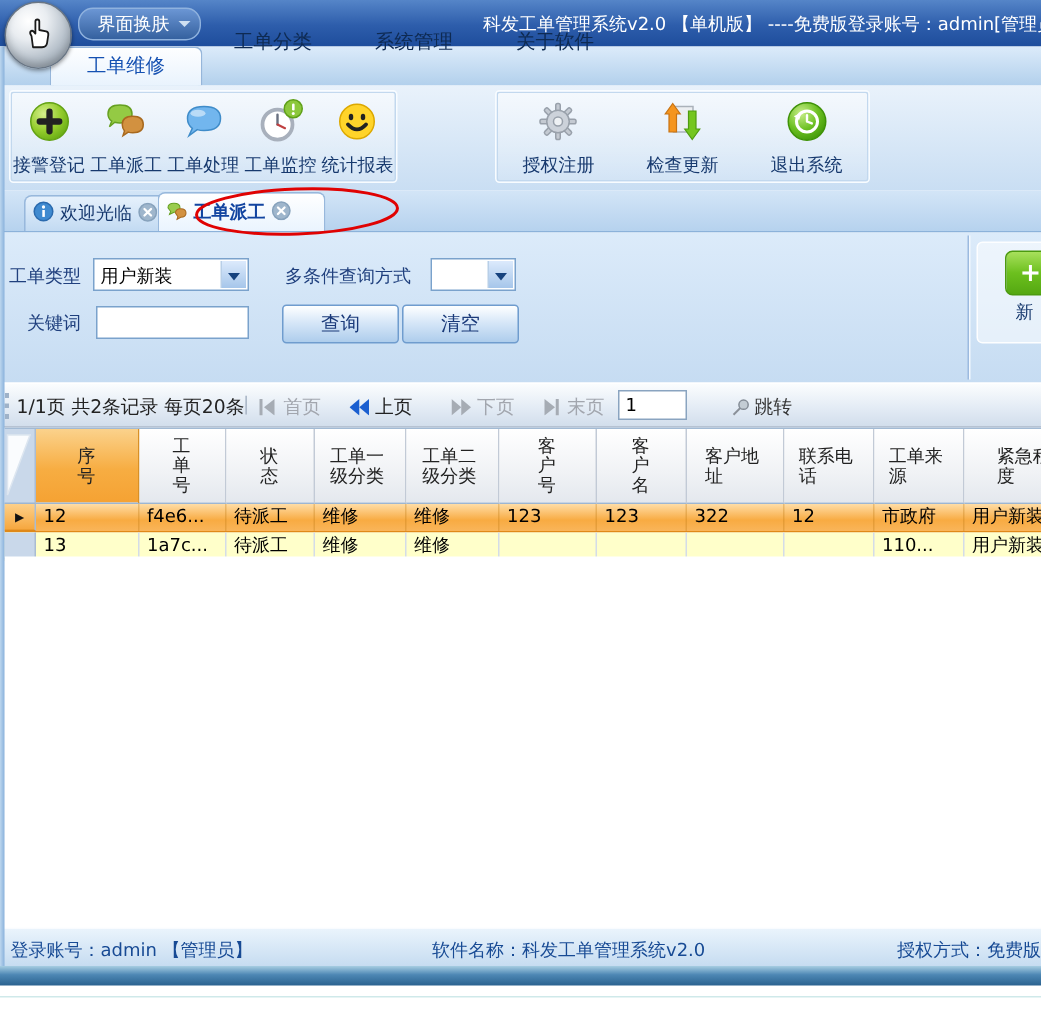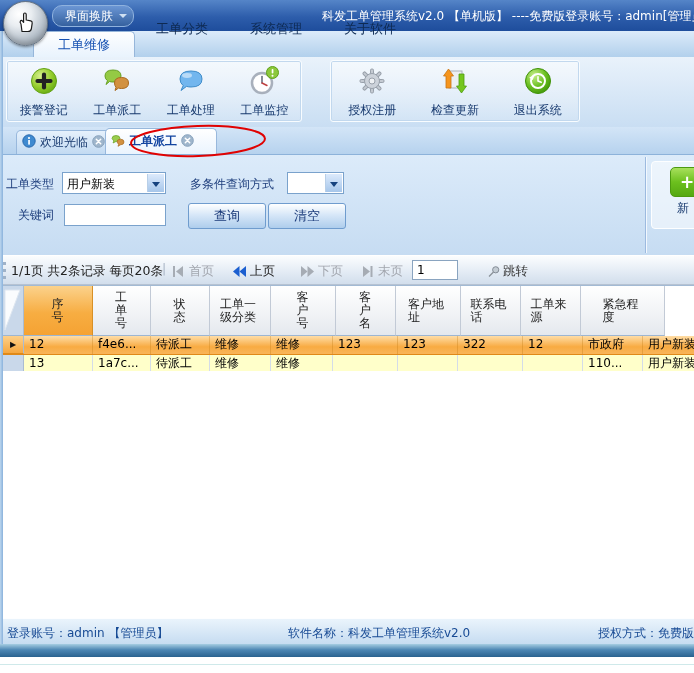--- a/index.html
+++ b/index.html
@@ -26,21 +26,21 @@
   .rtab{font-size:13px;color:#0e2a52;padding:16px 21px;line-height:25px;white-space:nowrap;}
   .rtab.active{background:linear-gradient(180deg,#fdfeff,#e9f3fd);border:1px solid #96b6da;border-bottom:none;
     border-radius:5px 5px 0 0;color:#1551b2;padding:0 24px;}
 
   
   .toolbar{position:absolute;left:0;top:57px;width:100%;height:70px;
     background:linear-gradient(180deg,#e9f2fb,#c9def3);}
   .tgroup{position:absolute;top:3px;height:62px;border:1px solid #f8fcff;border-radius:3px;
     background:linear-gradient(180deg,rgba(255,255,255,.55),rgba(255,255,255,.12));
     box-shadow:0 0 0 1px #c2d8ee inset;display:flex;box-sizing:border-box;}
-  .tg1{left:6px;width:296px;text-align:right;}
+  .tg1{left:6px;width:259px;text-align:right;}
   .tg2{left:330px;width:250px;text-align:center;}
   .tbtn{flex:1;display:flex;flex-direction:column;align-items:center;padding-top:5px;gap:2px;cursor:default;}
   .tbtn .lbl{font-size:12px;color:#17396e;white-space:nowrap;}
 
   
   .doctabs{position:absolute;left:0;top:127px;width:100%;height:28px;
     background:linear-gradient(180deg,#d3e5f7,#b6d2ee);border-bottom:1px solid #8cb2da;box-sizing:border-box;}
   .dtab{position:absolute;bottom:0;height:24px;border:1px solid #98b8dc;border-bottom:none;
     border-radius:5px 5px 0 0;display:flex;align-items:center;gap:4px;padding:0 5px;box-sizing:border-box;
     font-size:12px;color:#16386e;background:linear-gradient(180deg,#e6f1fc,#c2daf2);}
@@ -203,20 +203,31 @@
             <path d="M13 17 L13 10.5" stroke="#687080" stroke-width="1.6" stroke-linecap="round"></path>
             <path d="M13 17 L18 19.5" stroke="#c04040" stroke-width="1.4" stroke-linecap="round"></path>
             <circle cx="23.5" cy="6.5" r="6" fill="#8cc83c" stroke="#5fa018"></circle>
             <rect x="22.7" y="3" width="1.7" height="4.6" rx=".8" fill="#fff"></rect>
             <circle cx="23.5" cy="9.7" r="1" fill="#fff"></circle>
           </svg>
         </span>
         <span class="lbl">工单监控</span>
       </div>
 
+      <div class="tbtn">
+        <span>
+          <svg width="30" height="30" viewBox="0 0 30 30">
+            <circle cx="15" cy="15" r="11.5" fill="#ffd42a" stroke="#dca800"></circle>
+            <ellipse cx="11" cy="12" rx="1.5" ry="2.2" fill="#222"></ellipse>
+            <ellipse cx="19" cy="12" rx="1.5" ry="2.2" fill="#222"></ellipse>
+            <path d="M9 17 q6 6.5 12 0" fill="none" stroke="#222" stroke-width="2.6" stroke-linecap="round"></path>
+          </svg>
+        </span>
+        <span class="lbl">统计报表</span>
+      </div>
     </div>
 
     <div class="tgroup tg2">
 
       <div class="tbtn">
         <span>
           <svg width="30" height="30" viewBox="0 0 30 30">
             <g fill="#c4cad2" stroke="#99a1ab" stroke-width="1">
               <rect x="13.5" y="3" width="3" height="6" rx="1.2"></rect>
                 <rect x="13.5" y="21" width="3" height="6" rx="1.2"></rect>
@@ -389,20 +400,23 @@
           <span class="hw n">序号</span>
         </div>
       <div class="gh cw2">
           <span class="hw n">工单号</span>
         </div>
       <div class="gh cw3">
           <span class="hw n">状态</span>
         </div>
       <div class="gh cw4">
           <span class="hw w">工单一级分类</span>
+        </div>
+      <div class="gh cw5">
+          <span class="hw w">工单二级分类</span>
         </div>
       <div class="gh cw6">
           <span class="hw n">客户号</span>
         </div>
       <div class="gh cw7">
           <span class="hw n">客户名</span>
         </div>
       <div class="gh cw8">
           <span class="hw w">客户地址</span>
         </div>

